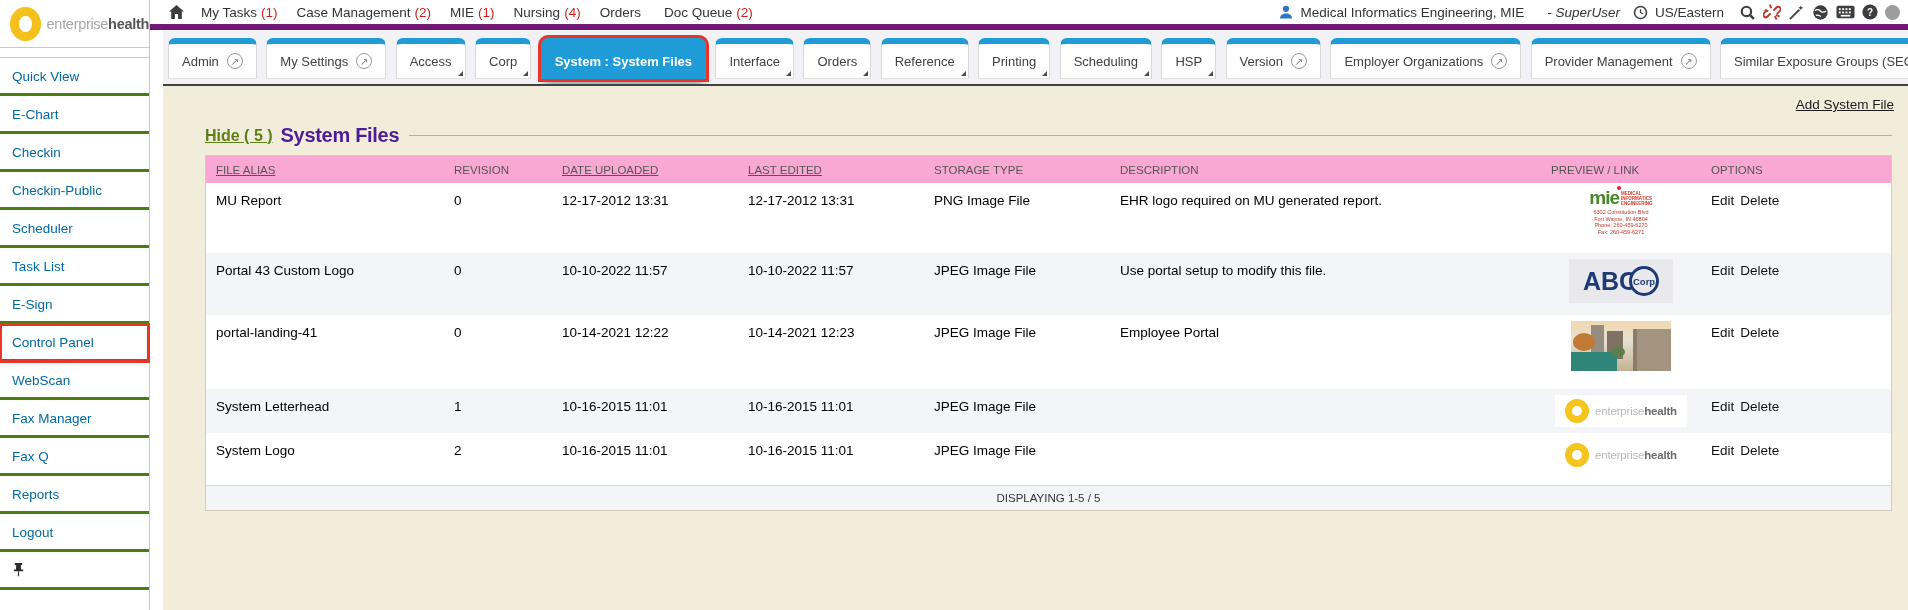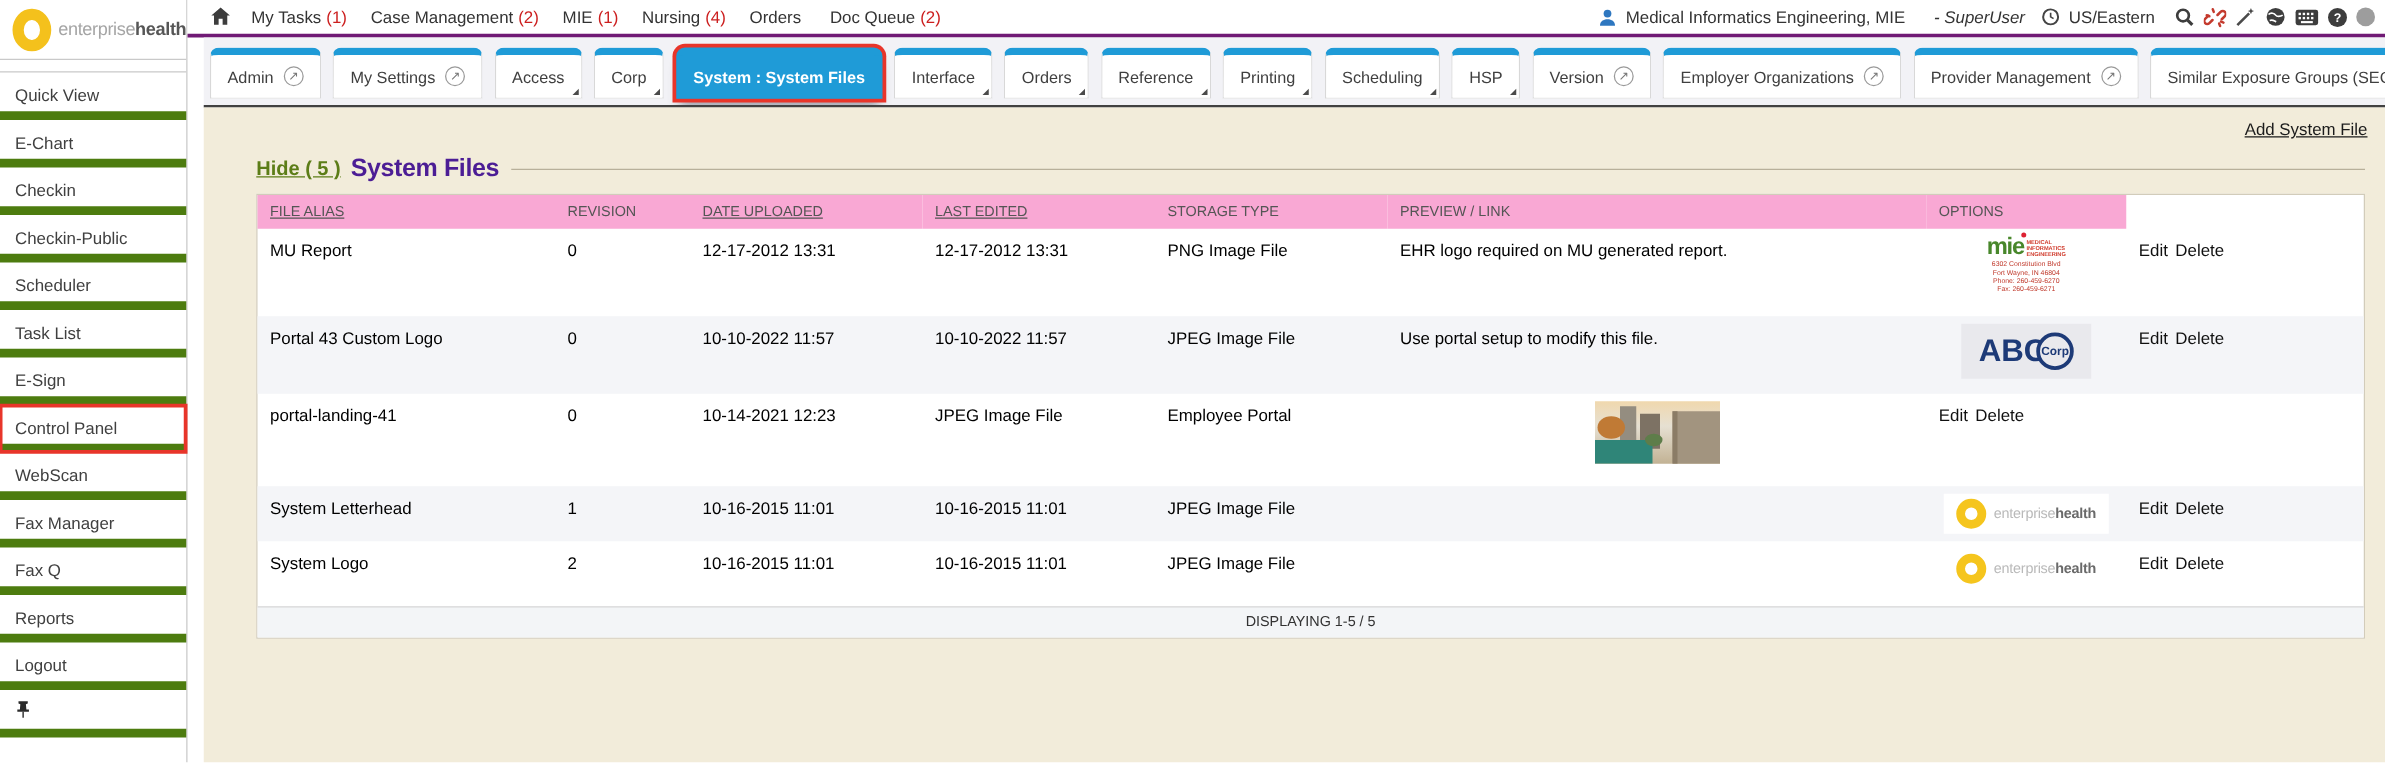--- a/index.html
+++ b/index.html
@@ -11,30 +11,30 @@
   .sidebar { width:150px; min-width:150px; height:610px; background:#fff;
     border-right:1px solid #c9c9c9; }
   .logo-panel { height:48px; border-bottom:1px solid #c9c9c9; display:flex;
     align-items:center; gap:6px; padding-left:10px; }
   .sun { border-radius:50%; border:9px solid #f4c11c; width:34px; height:34px; }
   .brand-text { font-size:14.5px; letter-spacing:-.3px; }
   .brand-light { color:#a5a5a5; }
   .brand-bold { color:#565656; font-weight:bold; }
   .side-nav { margin-top:9px; border-top:1px solid #c9c9c9; }
   .side-item { height:38px; line-height:38px; padding-left:12px;
-    border-bottom:7px solid #4d7c0f; font-size:13.5px; color:#404040; cursor:pointer; }
+    border-bottom:3px solid #4d7c0f; font-size:13.5px; color:#0369a1; cursor:pointer; }
   .side-item.highlight { outline:3px solid #e8352a; outline-offset:-2px; }
   .side-item.pin-row { display:flex; align-items:center; }
 
   
   .main { flex:1; display:flex; flex-direction:column; min-width:0; }
 
   
   .topbar { height:30px; display:flex; align-items:center; padding-left:18px;
-    background:#fff; border-bottom:3px solid #701a75; font-size:13.5px; color:#333; }
+    background:#fff; border-bottom:6px solid #701a75; font-size:13.5px; color:#333; }
   .nav-item { display:flex; align-items:center; margin-right:19px; cursor:pointer; white-space:nowrap; }
   .nav-count { color:#cc1f1f; margin-left:4px; }
   .home { margin-right:16px; display:flex; align-items:center; cursor:pointer; }
   .user-cluster { margin-left:auto; display:flex; align-items:center; gap:7px;
     padding-right:8px; white-space:nowrap; }
   .user-role { font-style:italic; margin:0 6px 0 16px; }
   .tz { margin-right:8px; }
   .ico { display:flex; align-items:center; cursor:pointer; }
   .gray-dot { width:15px; height:15px; border-radius:50%; background:#9d9d9d; }
 
@@ -309,20 +309,21 @@
         <span class="rule"></span>
       </div>
 
       <div class="sf-table">
         <div class="tr thead">
           <div class="th sortable">FILE ALIAS</div>
           <div class="th">REVISION</div>
           <div class="th sortable">DATE UPLOADED</div>
           <div class="th sortable">LAST EDITED</div>
           <div class="th">STORAGE TYPE</div>
+          <div class="th">DESCRIPTION</div>
           <div class="th">PREVIEW / LINK</div>
           <div class="th">OPTIONS</div>
         </div>
 
         <div class="tr row r0">
           <div class="td">MU Report</div>
           <div class="td">0</div>
           <div class="td">12-17-2012 13:31</div>
           <div class="td">12-17-2012 13:31</div>
           <div class="td">PNG Image File</div>
@@ -364,20 +365,21 @@
             </div>
           </div>
           <div class="td">
             <a class="opt-link">Edit</a><a class="opt-link">Delete</a>
           </div>
         </div>
 
         <div class="tr row r2">
           <div class="td">portal-landing-41</div>
           <div class="td">0</div>
+          <div class="td">10-14-2021 12:22</div>
           <div class="td">10-14-2021 12:23</div>
           <div class="td">JPEG Image File</div>
           <div class="td">Employee Portal</div>
           <div class="td preview">
             <div class="city">
               <div class="c-b1"></div>
                 <div class="c-b2"></div>
                 <div class="c-b3"></div>
               <div class="c-water"></div>
                 <div class="c-tree"></div>

